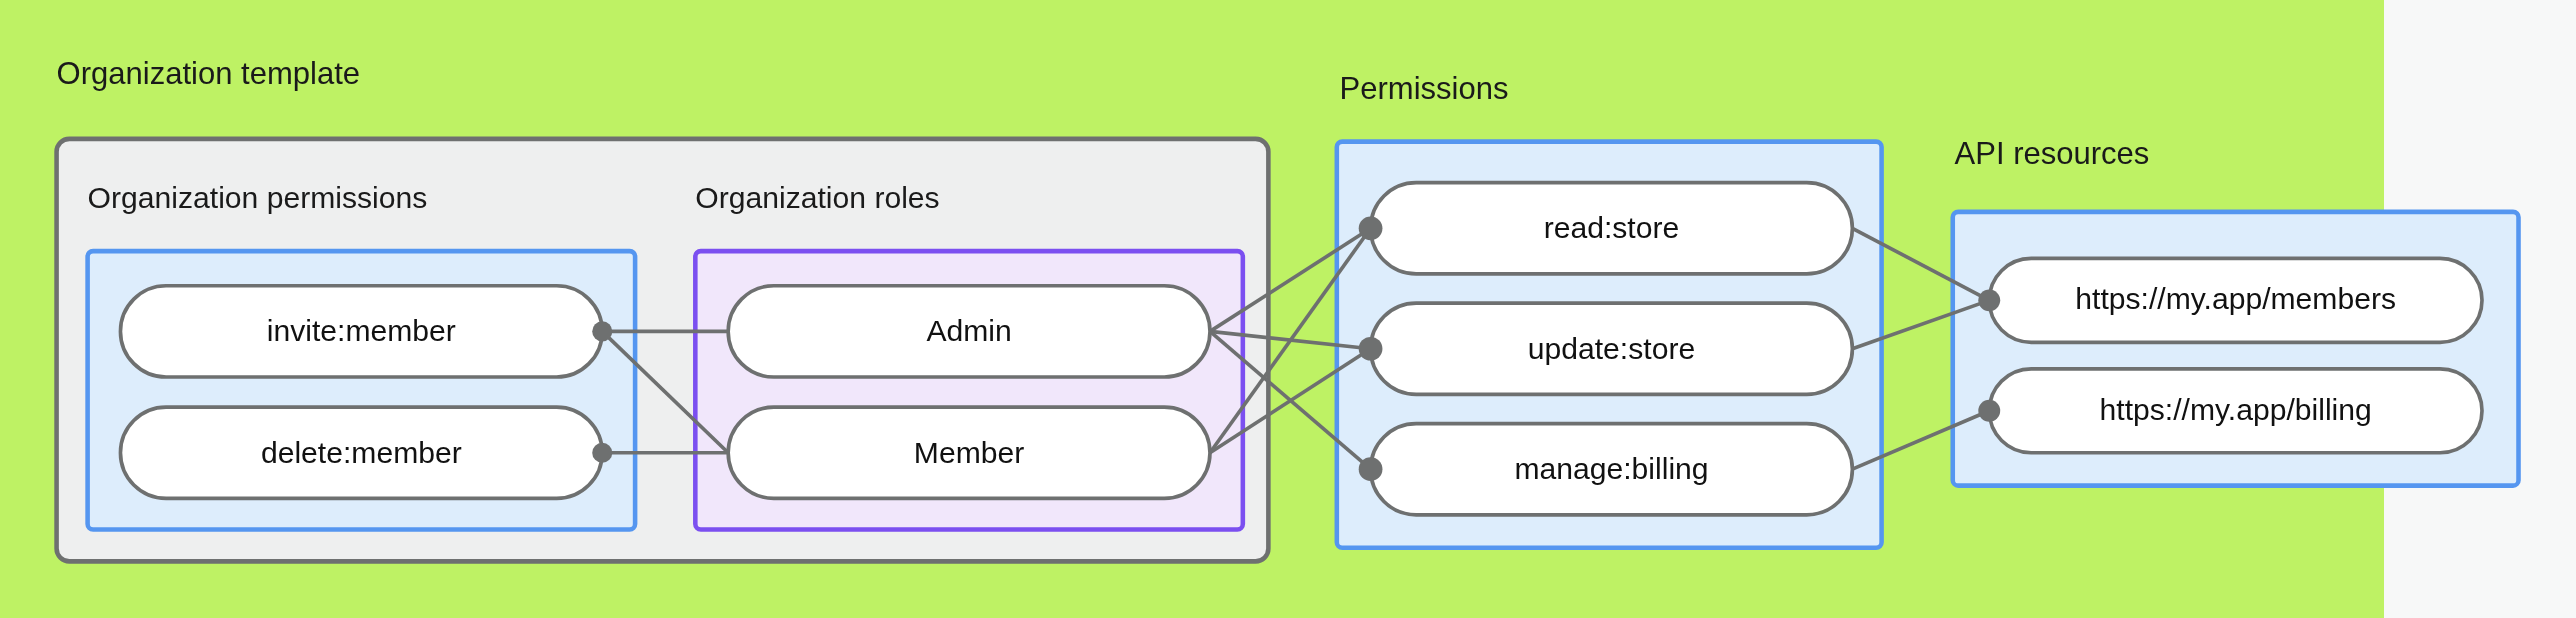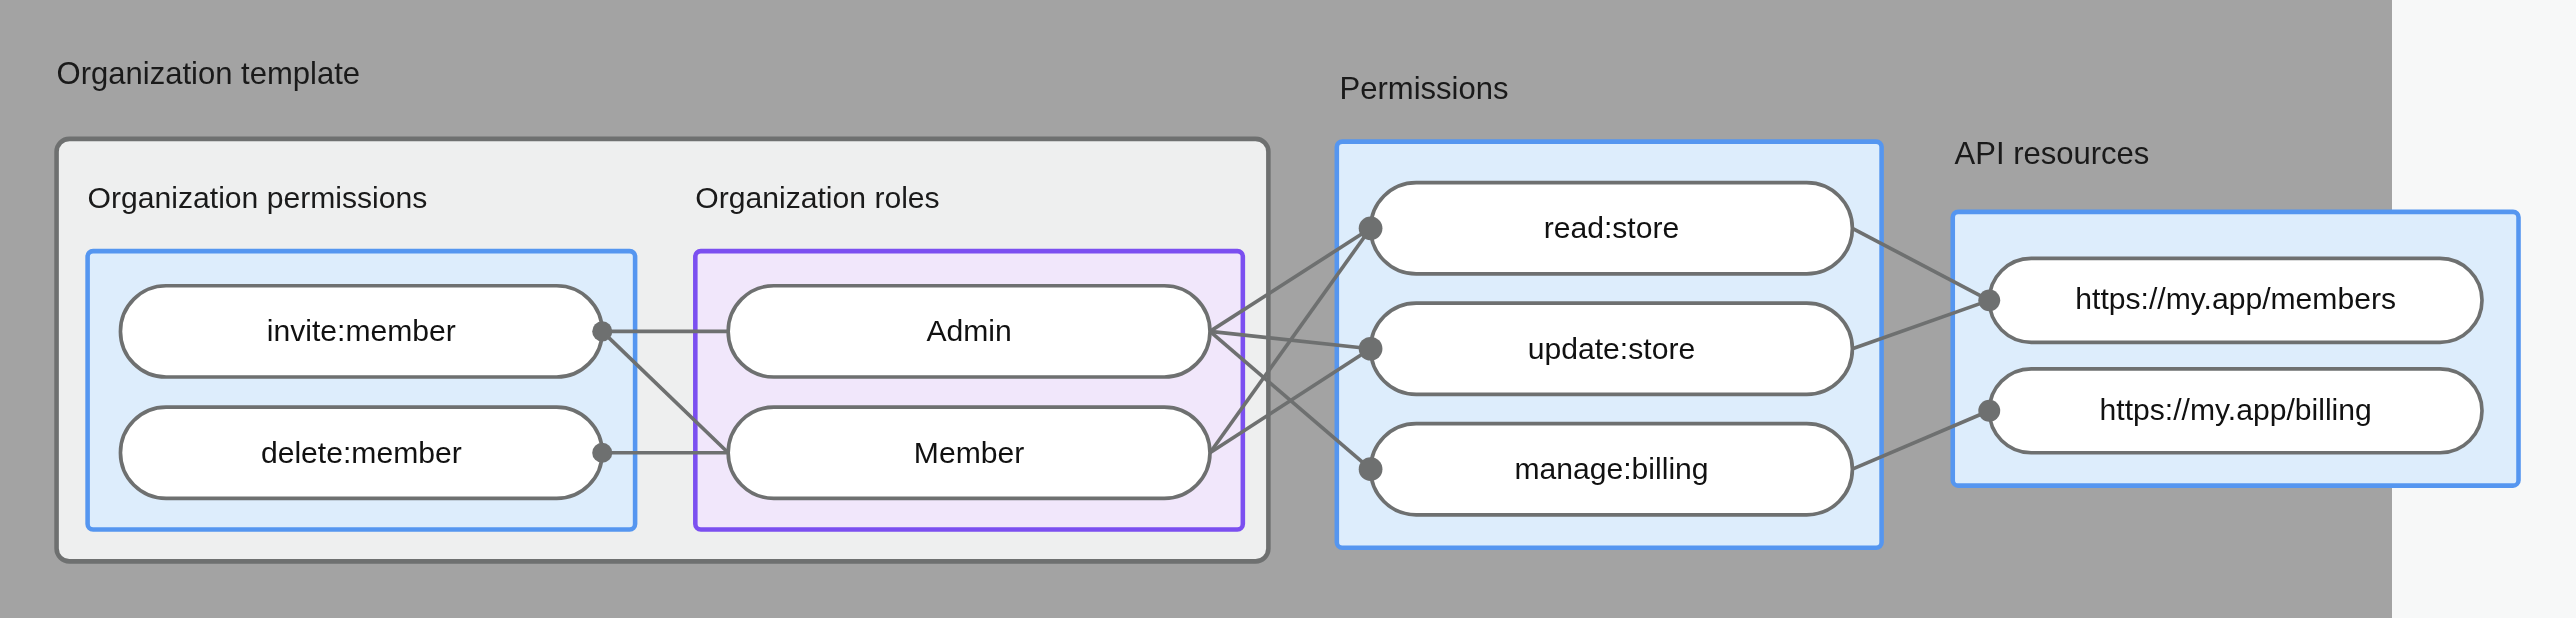--- a/index.html
+++ b/index.html
@@ -10,22 +10,21 @@
   body {
     width: 2576px;
     height: 619px;
     font-family: "Liberation Sans", sans-serif;
     overflow: hidden;
   }
   #diagram-root {
     position: relative;
     width: 2384px;
     height: 619px;
-    background: #a3a3a3;
-    padding-left: 8px;
+    background: #bef264;
   }
   svg.diagram-canvas {
     position: absolute;
     top: 0;
     left: 0;
     width: 2576px;
     height: 619px;
   }
   .group-title {
     font-size: 34px;

